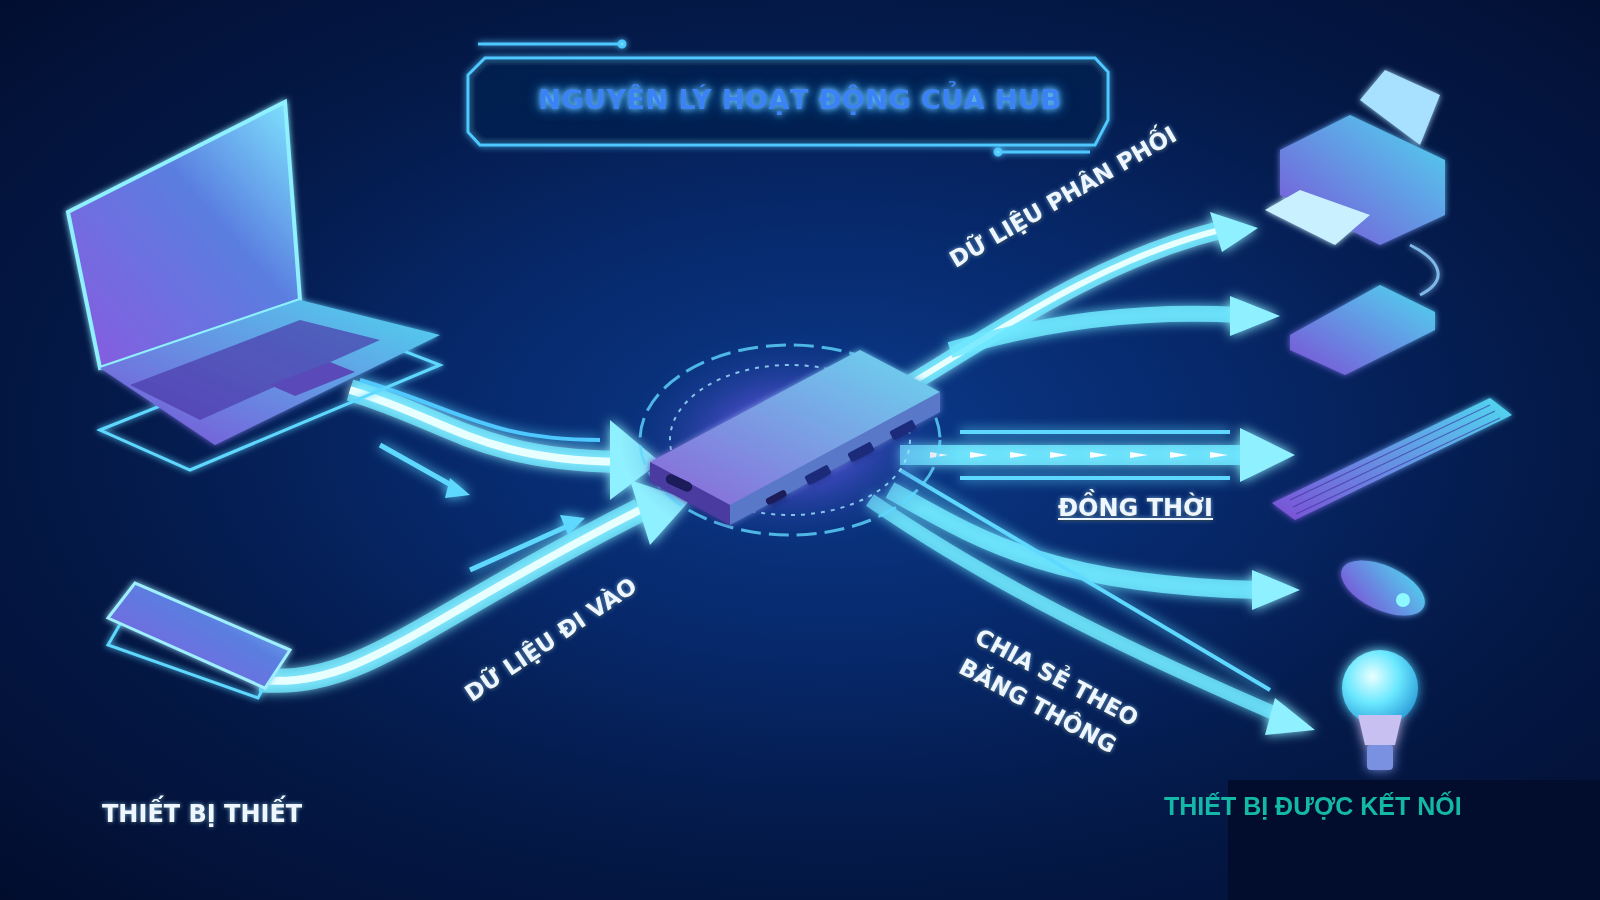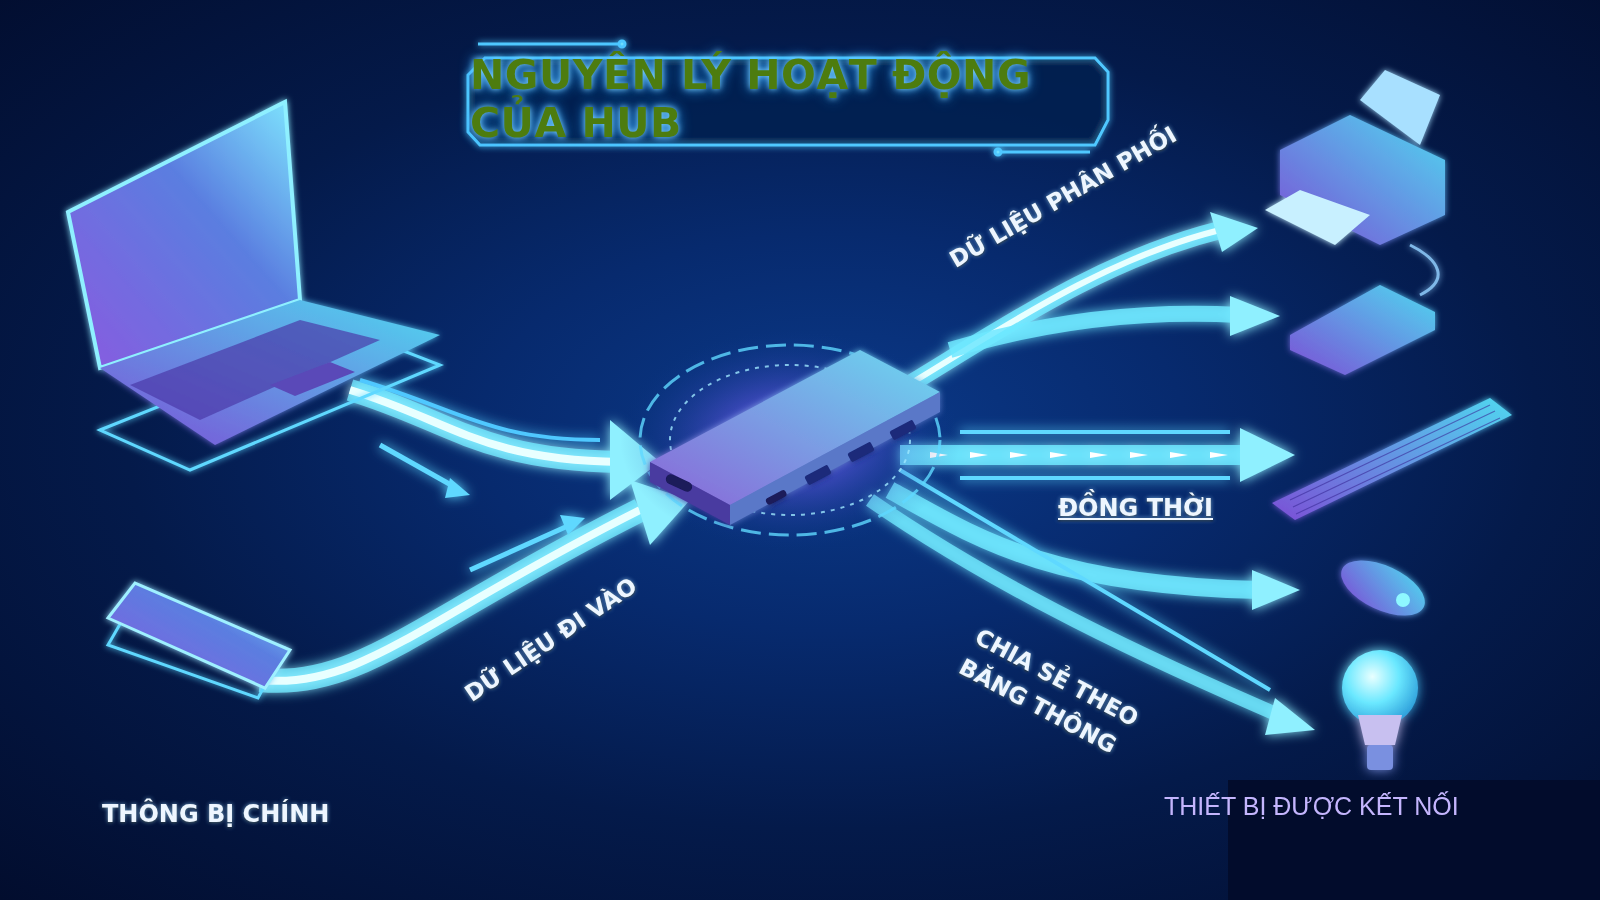--- a/index.html
+++ b/index.html
@@ -8,38 +8,38 @@
     background: radial-gradient(ellipse at 52% 48%, #0b3a8a 0%, #072a6e 30%, #041a4a 60%, #020d2e 100%);
     font-family: "DejaVu Sans", "Liberation Sans", sans-serif;
   }
   .layer { position:absolute; left:0; top:0; width:1600px; height:900px; }
   .title-box {
     position:absolute; left:470px; top:48px; width:660px; height:102px;
   }
   .title-text {
     position:absolute; left:0; top:0; width:100%; height:100%;
     display:flex; align-items:center; justify-content:center;
-    color:#4d7c0f; font-weight:bold; font-size:41px; letter-spacing:0.5px;
+    color:#3b82f6; font-weight:bold; font-size:27px; letter-spacing:0.5px;
     text-shadow: 0 0 6px #7fd4ff, 0 0 14px #2aa0ff;
   }
   .label {
     position:absolute; color:#eef6ff; font-weight:bold; white-space:nowrap;
     text-shadow: 0 0 4px rgba(150,210,255,0.8), 0 1px 2px #000;
   }
   .lbl-distribute { left:945px; top:250px; font-size:23px; transform-origin:left top; transform:rotate(-30deg); }
   .lbl-input { left:460px; top:685px; font-size:23px; transform-origin:left top; transform:rotate(-34deg); }
   .lbl-simul { left:1058px; top:494px; font-size:24px;text-decoration:underline; }
   .lbl-share { left:985px; top:620px; font-size:23px; line-height:34px; transform-origin:left top; transform:rotate(28deg); }
   .lbl-main { left:102px; top:800px; font-size:24px; }
   .lbl-connected {
     position:absolute; left:1228px; top:780px; width:372px; height:120px;
     background:#020c2c;
   }
   .lbl-connected span {
-    position:absolute; left:-64px; top:12px; font-size:25px; color:#c4b5fd; font-weight:normal;
+    position:absolute; left:-64px; top:12px; font-size:25px; color:#14b8a6; font-weight:bold;
     font-family:"Liberation Sans", sans-serif;
     text-shadow:none;
   }
 </style>
 </head>
 <body>
 
 <svg class="layer" viewBox="0 0 1600 900" xmlns="http://www.w3.org/2000/svg">
   <defs>
     <linearGradient id="devGrad" x1="0" y1="1" x2="1" y2="0">
@@ -196,16 +196,16 @@
   <div class="title-text">NGUYÊN LÝ HOẠT ĐỘNG CỦA HUB</div>
 </div>
 
 <div class="label lbl-distribute">DỮ LIỆU PHÂN PHỐI</div>
 <div class="label lbl-input">DỮ LIỆU ĐI VÀO</div>
 <div class="label lbl-simul">ĐỒNG THỜI</div>
 <div class="label lbl-share">
   <div>CHIA SẺ THEO</div>
   <div>BĂNG THÔNG</div>
 </div>
-<div class="label lbl-main">THÔNG BỊ CHÍNH</div>
+<div class="label lbl-main">THIẾT BỊ THIẾT</div>
 <div class="lbl-connected">
   <span>THIẾT BỊ ĐƯỢC KẾT NỐI</span>
 </div>
 
 </body></html>

